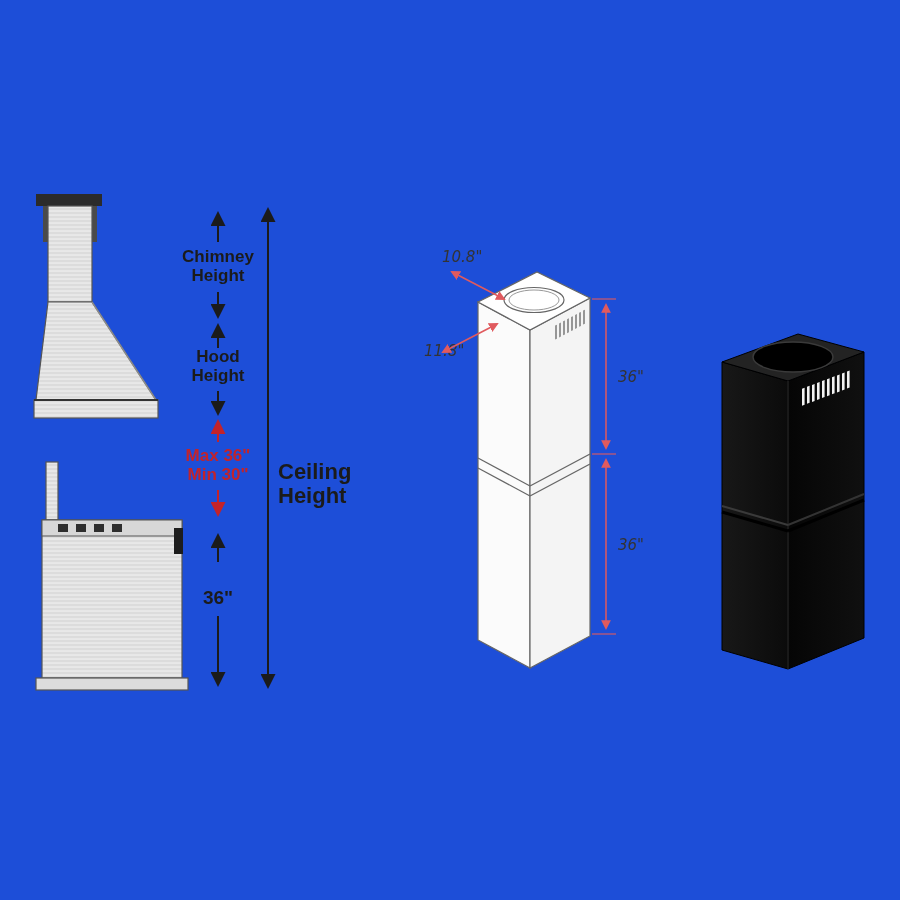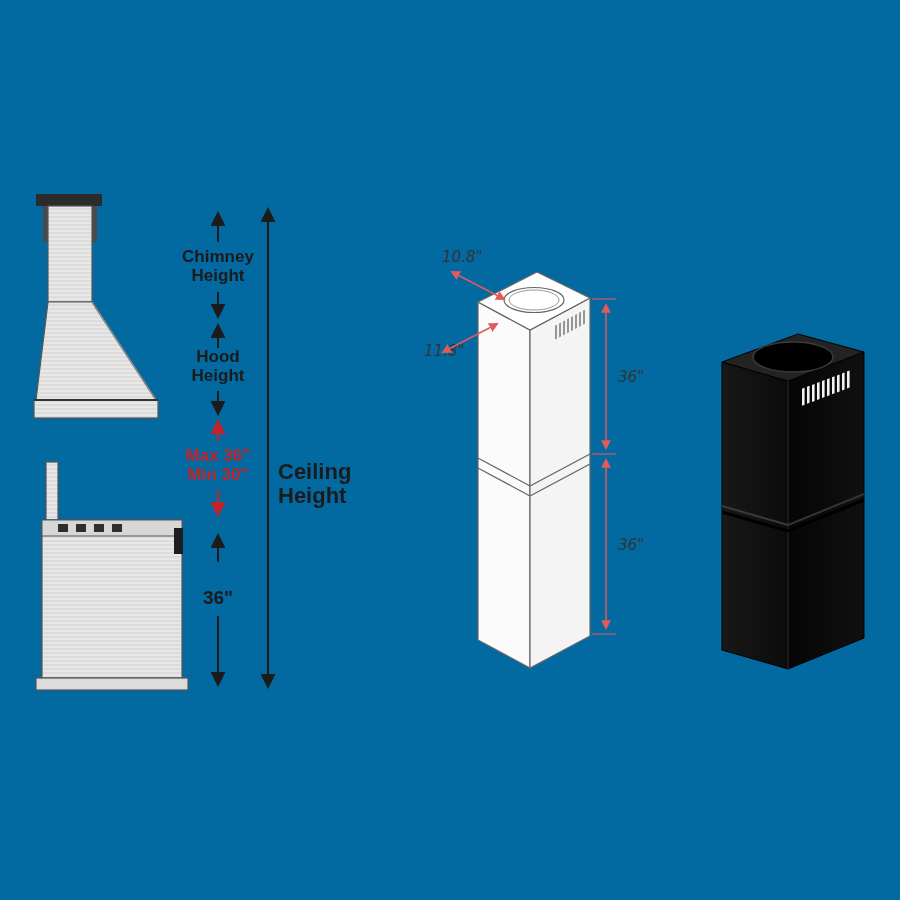--- a/index.html
+++ b/index.html
@@ -1,16 +1,16 @@
 <!DOCTYPE html>
 <html><head>
 <meta charset="utf-8">
 <style>
   html,body{margin:0;padding:0;background:#ffffff;}
-  .stage{position:relative;width:900px;height:900px;background:#0369a1;overflow:hidden;
+  .stage{position:relative;width:900px;height:900px;background:#1d4ed8;overflow:hidden;
          font-family:"Liberation Sans",sans-serif;}
   svg{display:block;}
   text{font-family:"Liberation Sans",sans-serif;}
   .lbl{font-weight:bold;font-size:17px;fill:#1b1b1b;text-anchor:middle;}
   .lbl-red{fill:#c3232a;}
   .lbl-big{font-weight:bold;font-size:22px;fill:#1b1b1b;text-anchor:start;}
   .lbl-36{font-weight:bold;font-size:19px;fill:#1b1b1b;text-anchor:middle;}
   .dim{font-family:"DejaVu Sans",sans-serif;font-style:italic;font-size:15px;fill:#333333;}
   .drawline{stroke:#666;stroke-width:1.2;fill:none;}
   .ann{stroke:#1b1b1b;stroke-width:2;fill:none;}

